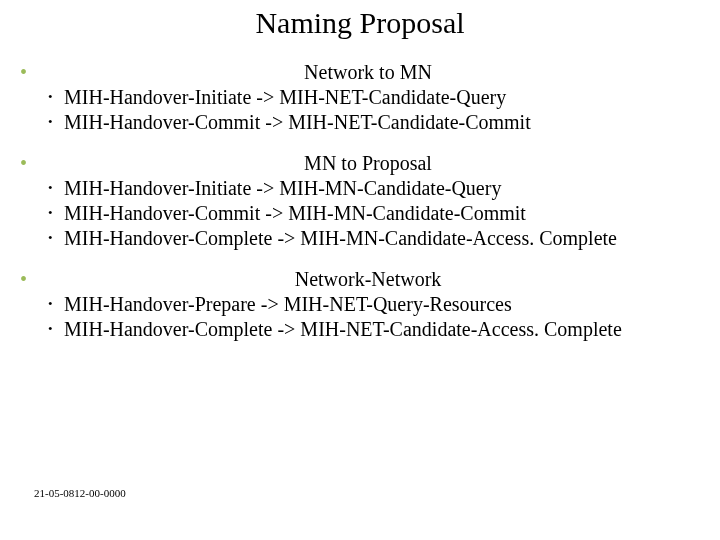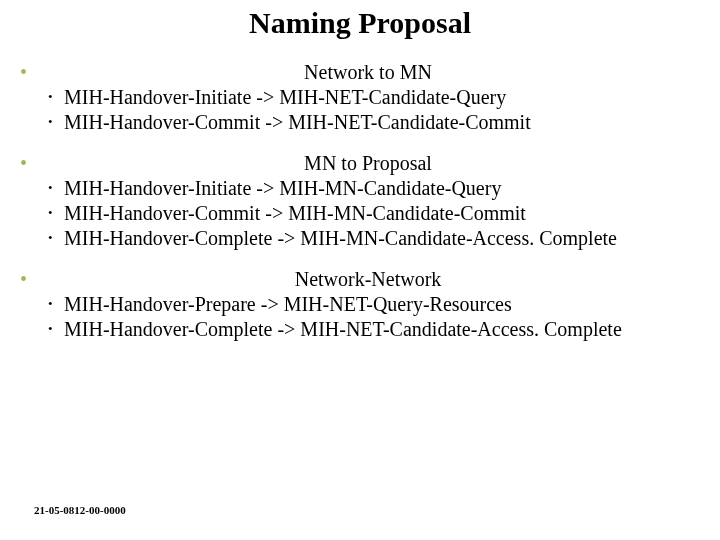--- a/index.html
+++ b/index.html
@@ -17,21 +17,21 @@
     height: 540px;
     box-sizing: border-box;
   }
   .title {
     position: absolute;
     top: 6px;
     left: 0;
     width: 720px;
     text-align: center;
     font-size: 30px;
-    font-weight: bold;
+    font-weight: normal;
   }
   .body {
     position: absolute;
     top: 60px;
     left: 20px;
     right: 20px;
   }
   .section {
     margin-bottom: 16px;
   }
@@ -68,24 +68,23 @@
     width: 16px;
     flex: 0 0 16px;
     color: #000000;
   }
   .sub-text {
     flex: 1 1 auto;
   }
   .footer {
     position: absolute;
     left: 34px;
-    bottom: 24px;
+    bottom: 41px;
     font-size: 11px;
     color: #000000;
-    font-weight: bold;
   }
 </style>
 </head>
 <body>
 
 <div class="slide">
 
   <div class="title">Naming Proposal</div>
 
   <div class="body">

